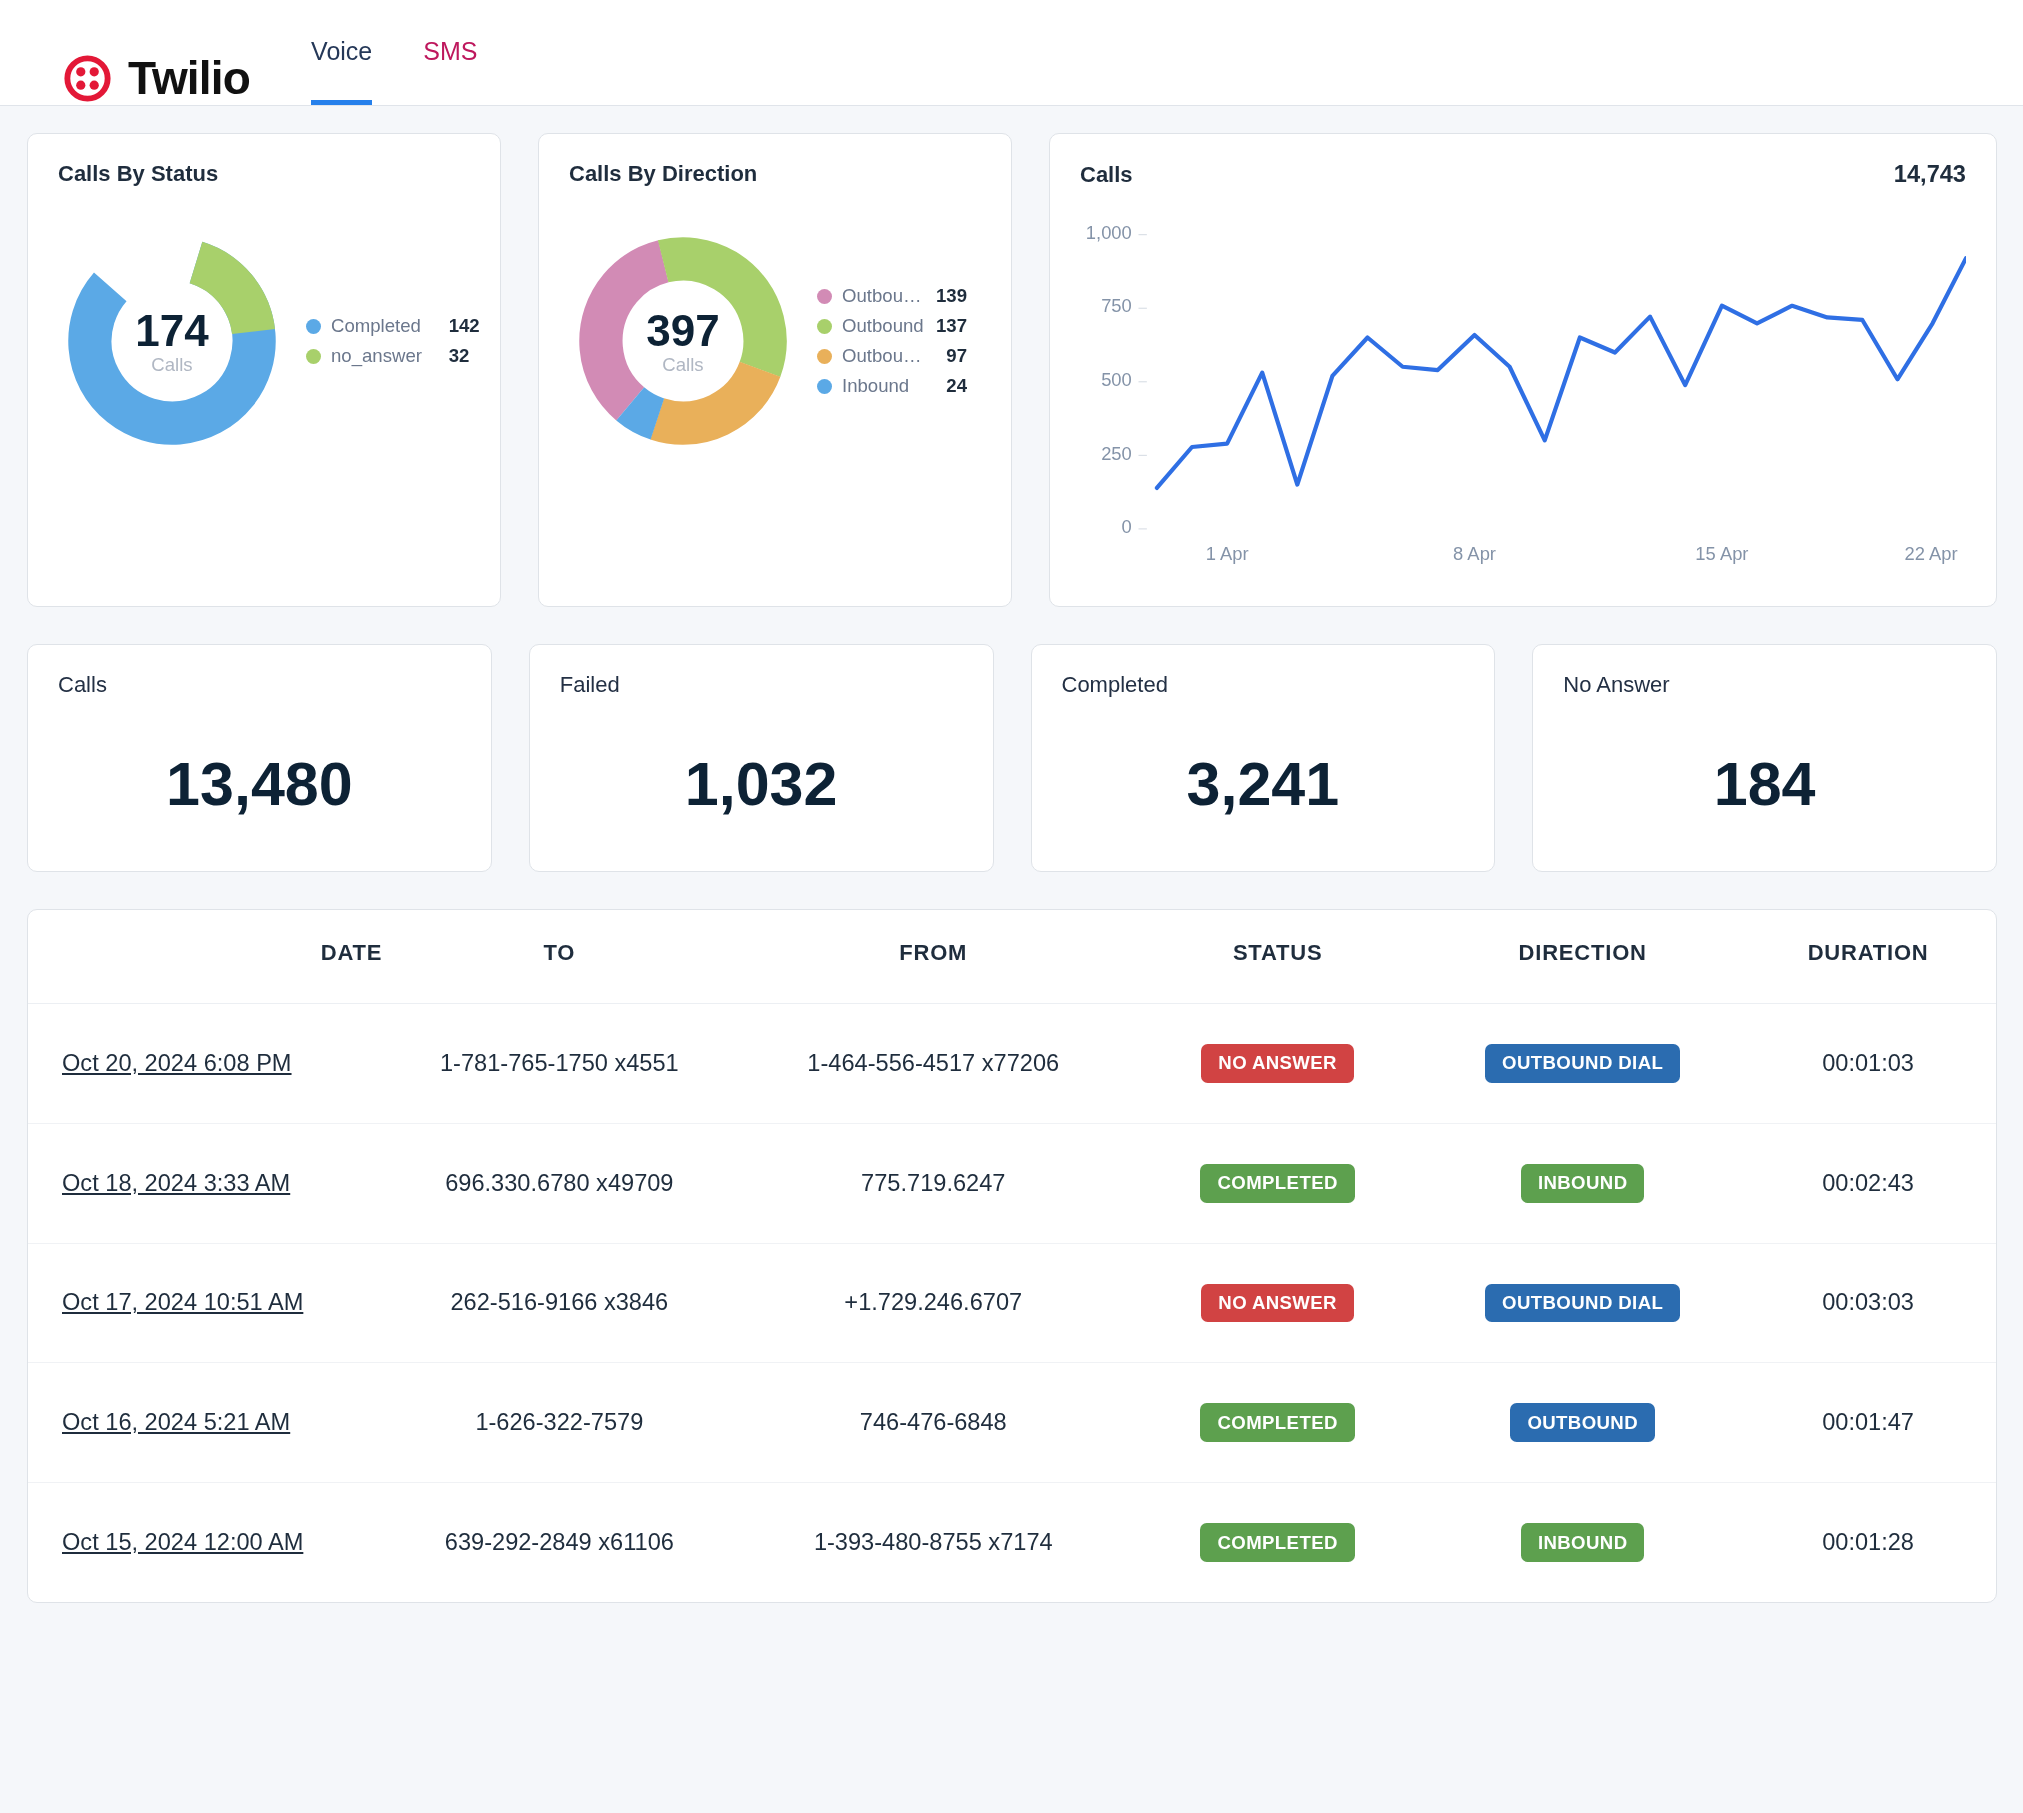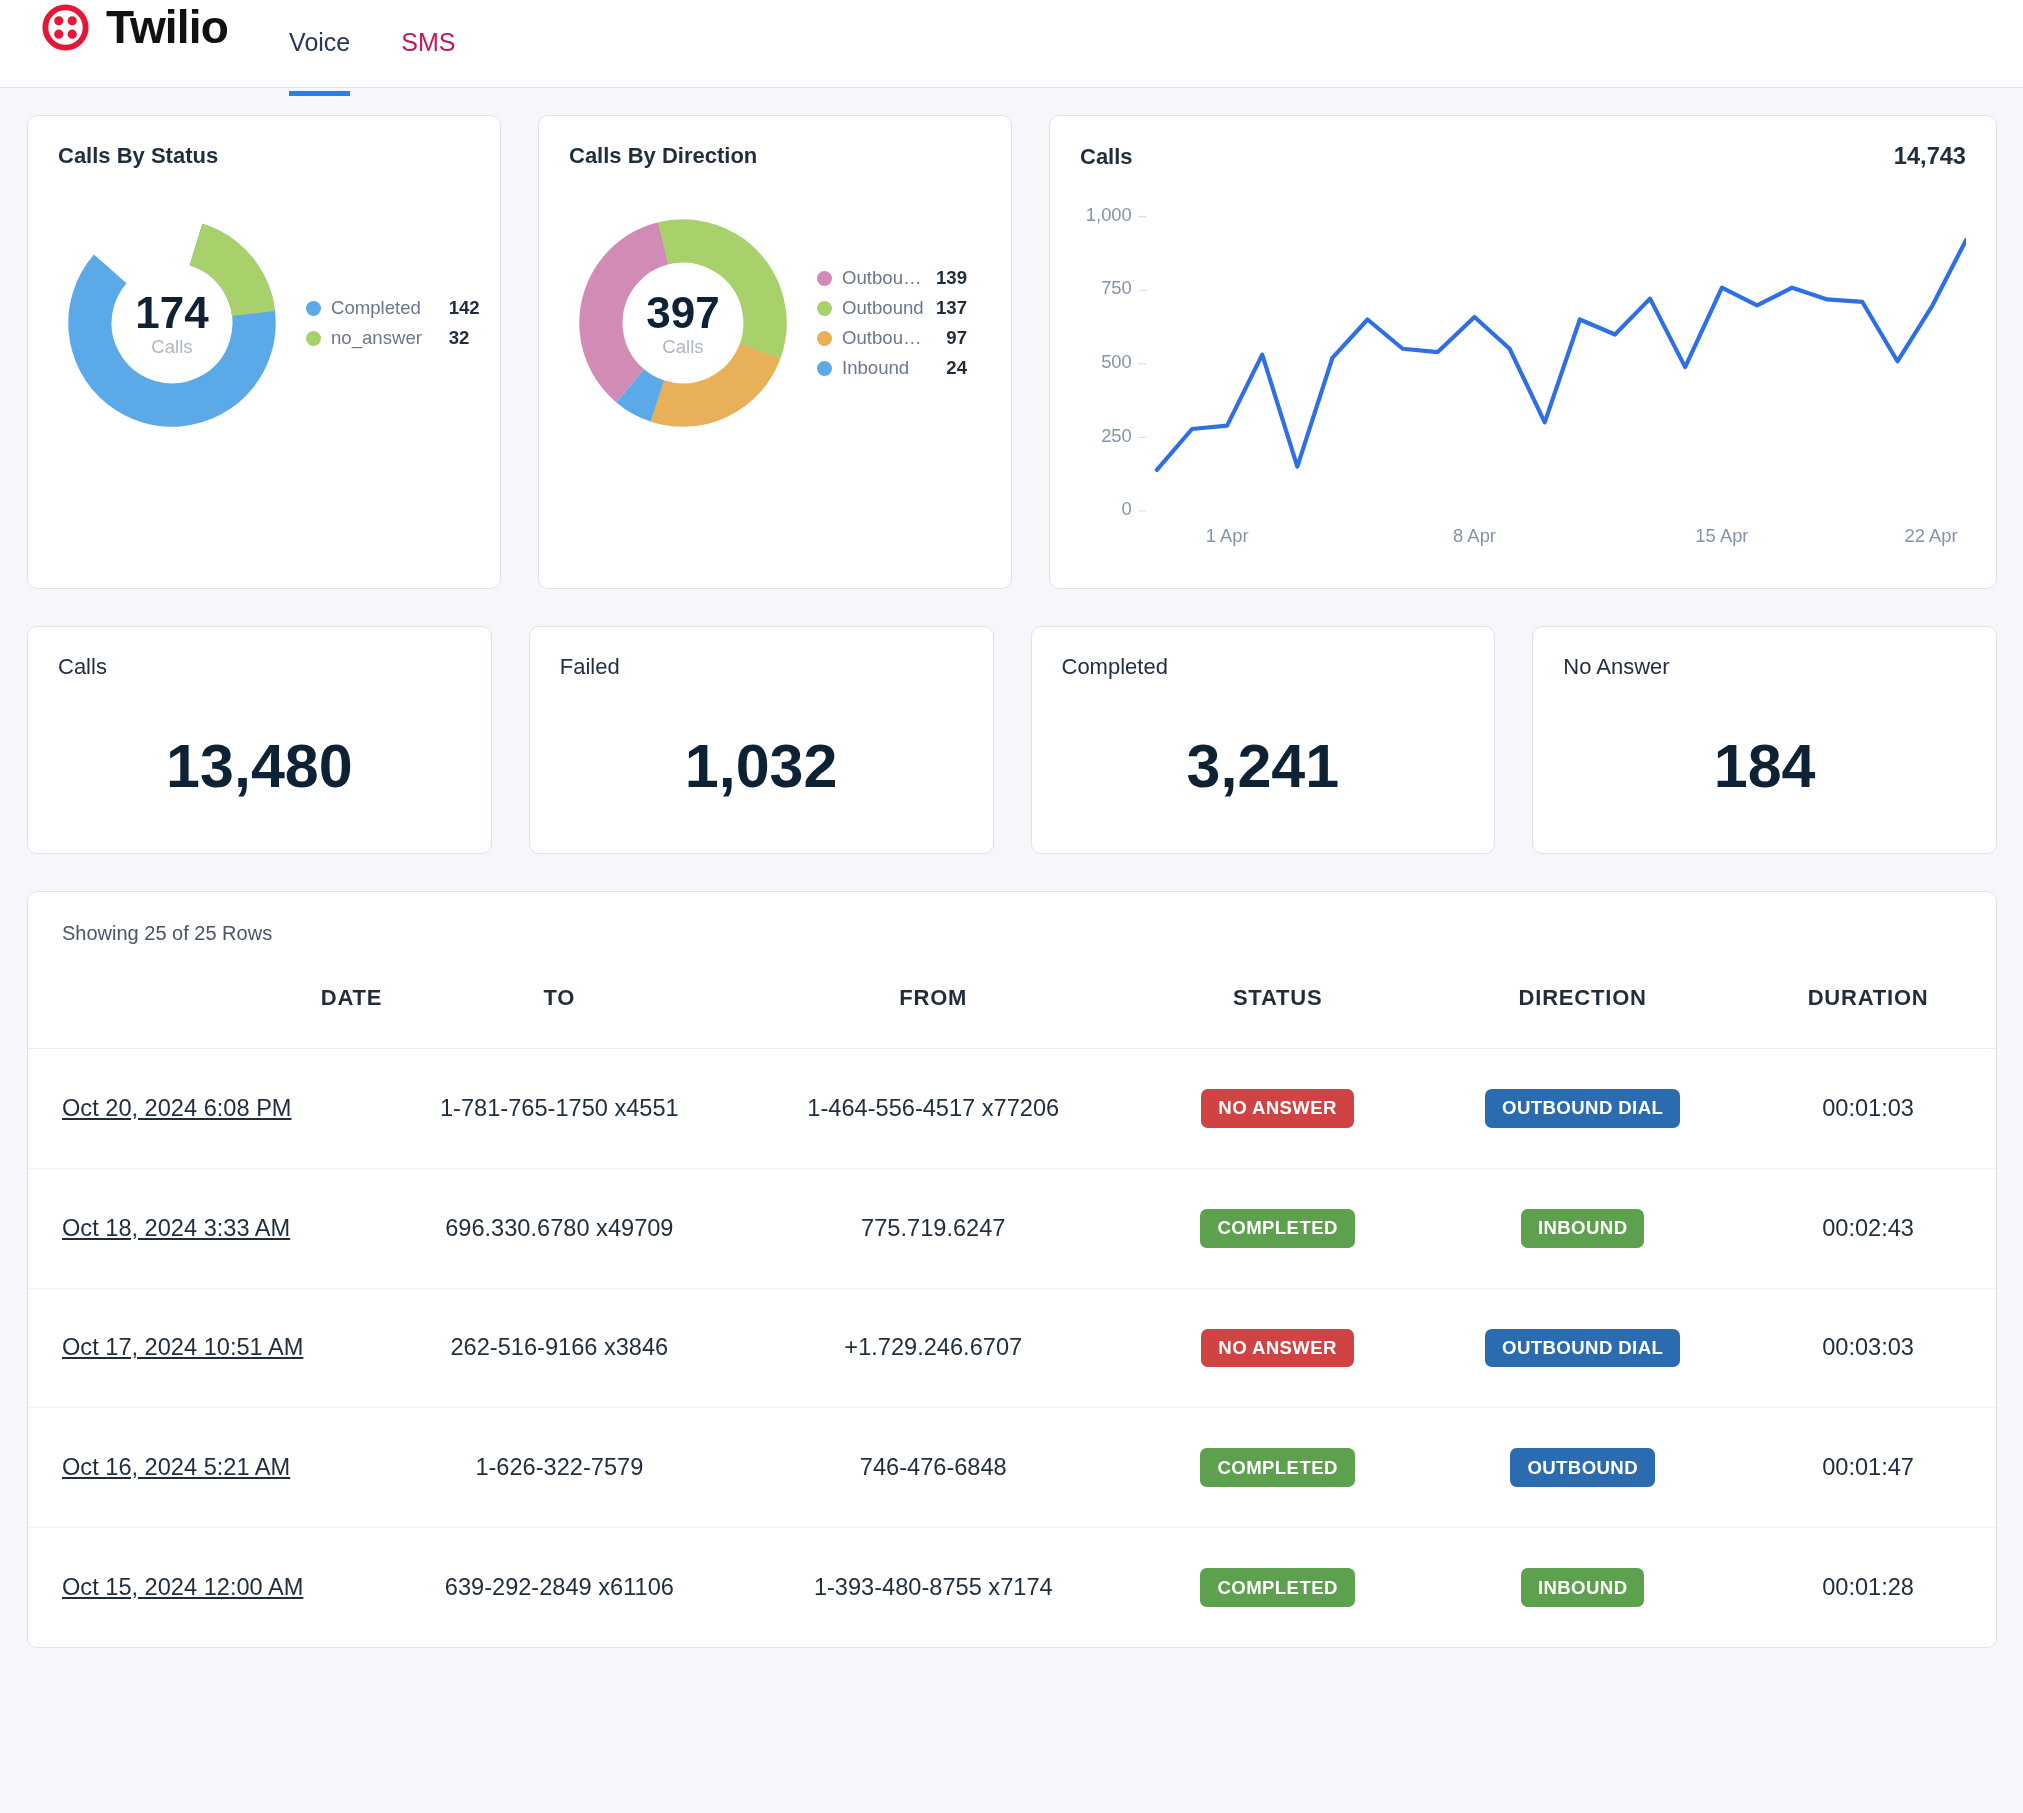--- a/index.html
+++ b/index.html
@@ -6,24 +6,24 @@
   body {
     font-family: -apple-system, BlinkMacSystemFont, "Segoe UI", Helvetica, Arial, sans-serif;
     background: #f5f7fa;
     color: #0d2235;
     width: 2024px;
     height: 1813px;
   }
   
   .header {
     display: flex;
-    align-items: flex-start;
+    align-items: flex-end;
     background: #fff;
-    padding: 0 42px;
-    height: 88px;
+    padding: 0 64px;
+    height: 106px;
     border-bottom: 1.7px solid #e0e4ea;
   }
   .logo-wrap {
     display: flex;
     align-items: center;
     gap: 17px;
     margin-right: 61px;
   }
   .logo-icon {
     width: 47px; height: 47px;
@@ -300,21 +300,20 @@
       <div class="metric-label">Completed</div>
       <div class="metric-value">3,241</div>
     </div>
     <div class="card">
       <div class="metric-label">No Answer</div>
       <div class="metric-value">184</div>
     </div>
   </div>
 
   <div class="table-card">
-    <div class="rows-info">Showing 25 of 25 Rows</div>
     <table>
       <colgroup>
         <col class="c-date">
           <col class="c-to">
           <col class="c-from">
         <col class="c-status">
           <col class="c-dir">
           <col class="c-dur">
       </colgroup>
       <thead>

